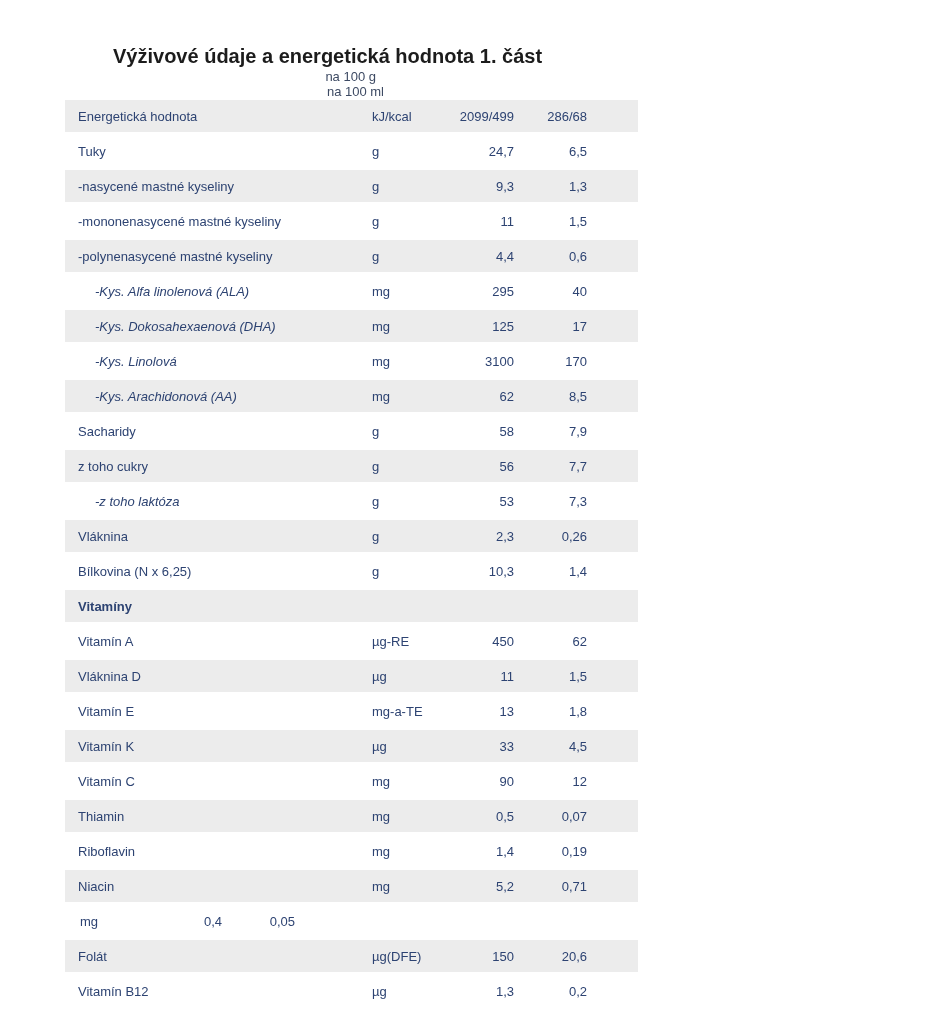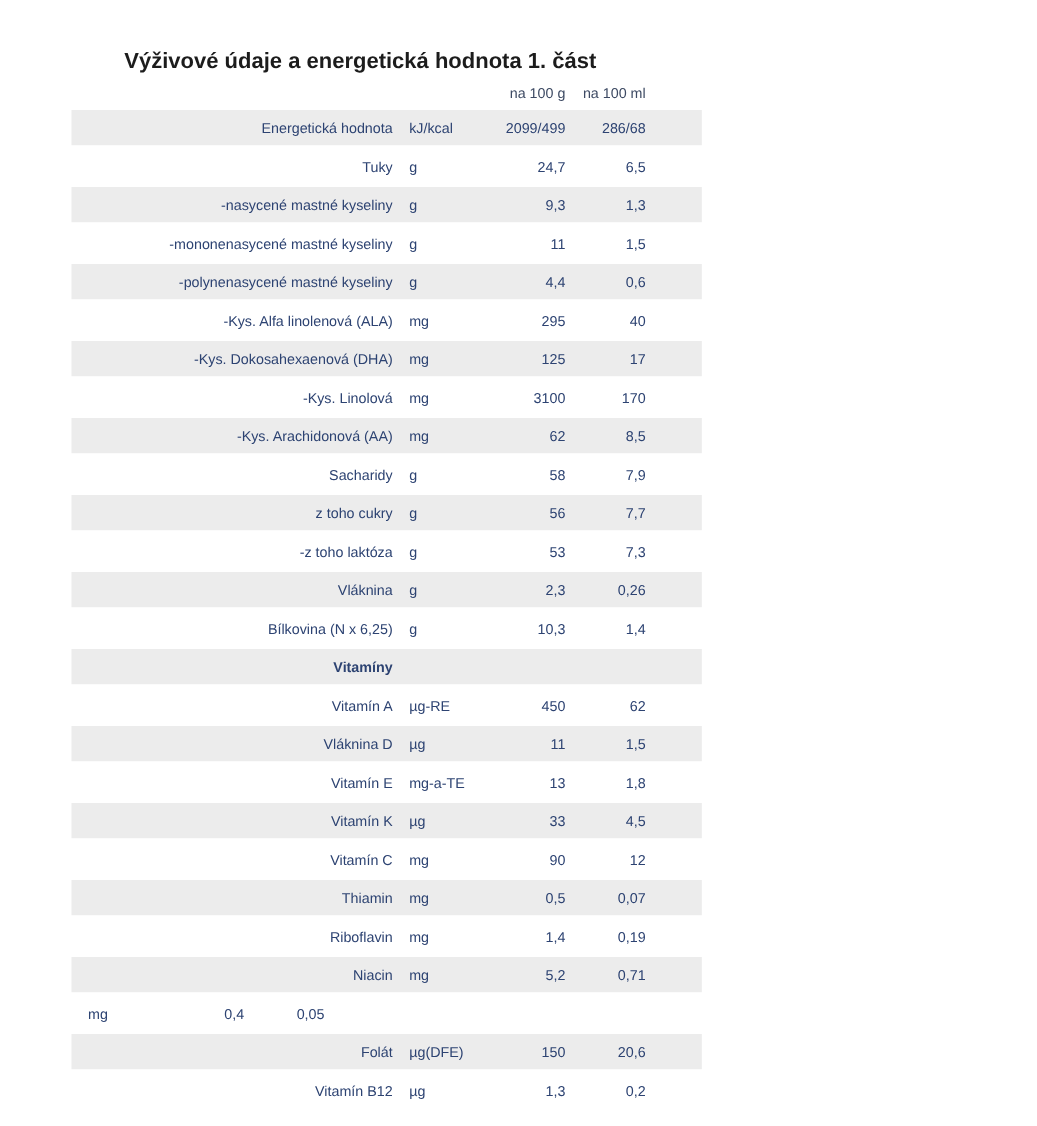--- a/index.html
+++ b/index.html
@@ -34,41 +34,42 @@
     display: flex;
     align-items: center;
     box-sizing: border-box;
     padding-right: 8px;
     font-size: 13px;
     white-space: nowrap;
   }
   .header-row {
     height: 31px;
     color: var(--header-text, #3d4a63);
+    flex-direction: column;
   }
   .row {
     height: 32px;
     margin-bottom: 3px;
     color: var(--text, #2d4372);
   }
   .row.shaded {
     background: var(--shade, #ececec);
   }
   .row.section .c-label {
     font-weight: bold;
   }
   .c-label {
     width: 292px;
     padding-left: 13px;
     box-sizing: border-box;
     overflow: hidden;
-    text-align: right;
   }
   .row.indent .c-label {
     padding-left: 30px;
+    font-style: italic;
   }
   .c-unit {
     width: 85px;
     text-align: left;
     padding-left: 15px;
   }
   .c-v1 {
     width: 57px;
     text-align: right;
   }

